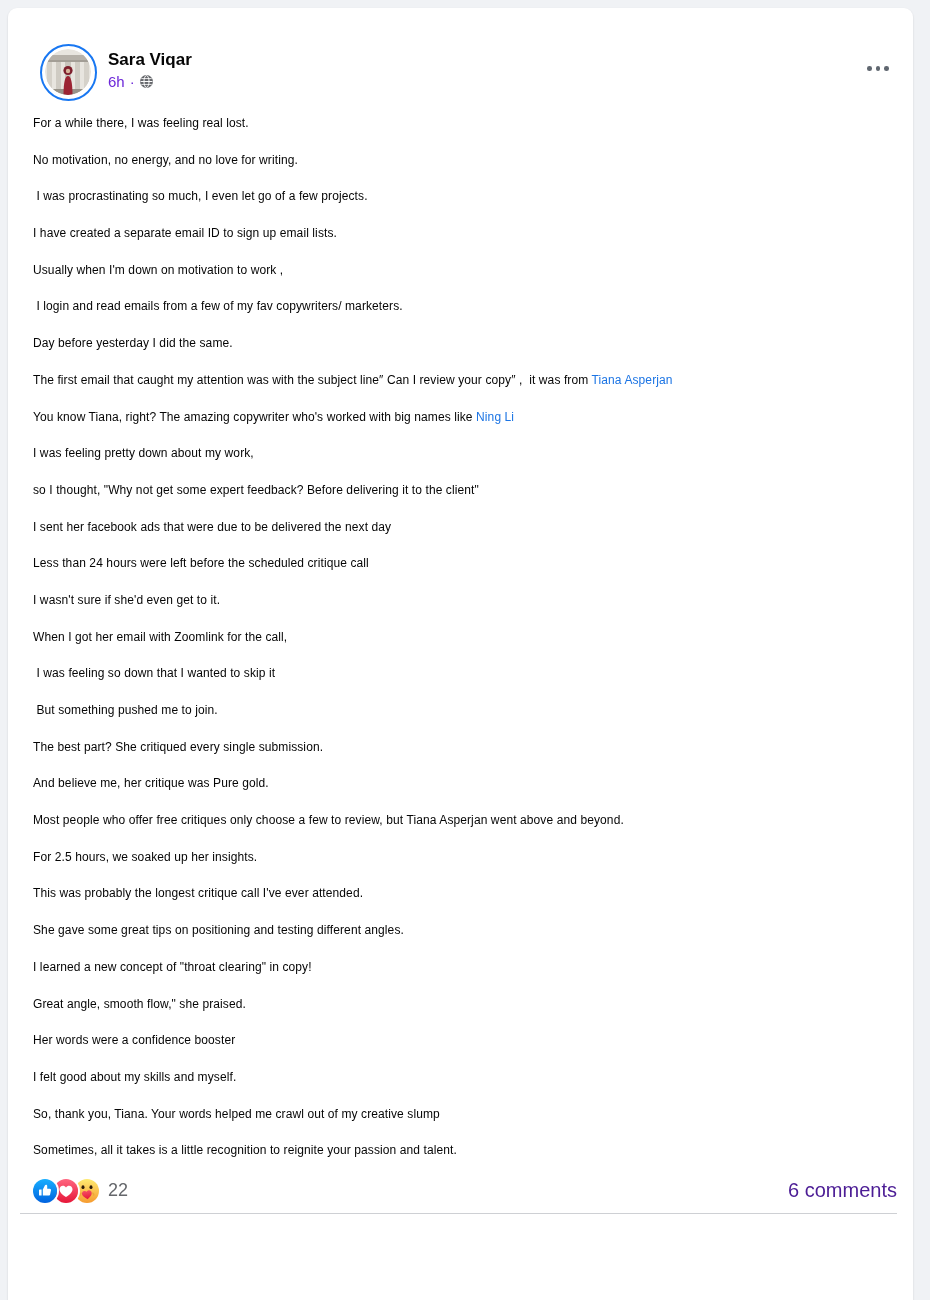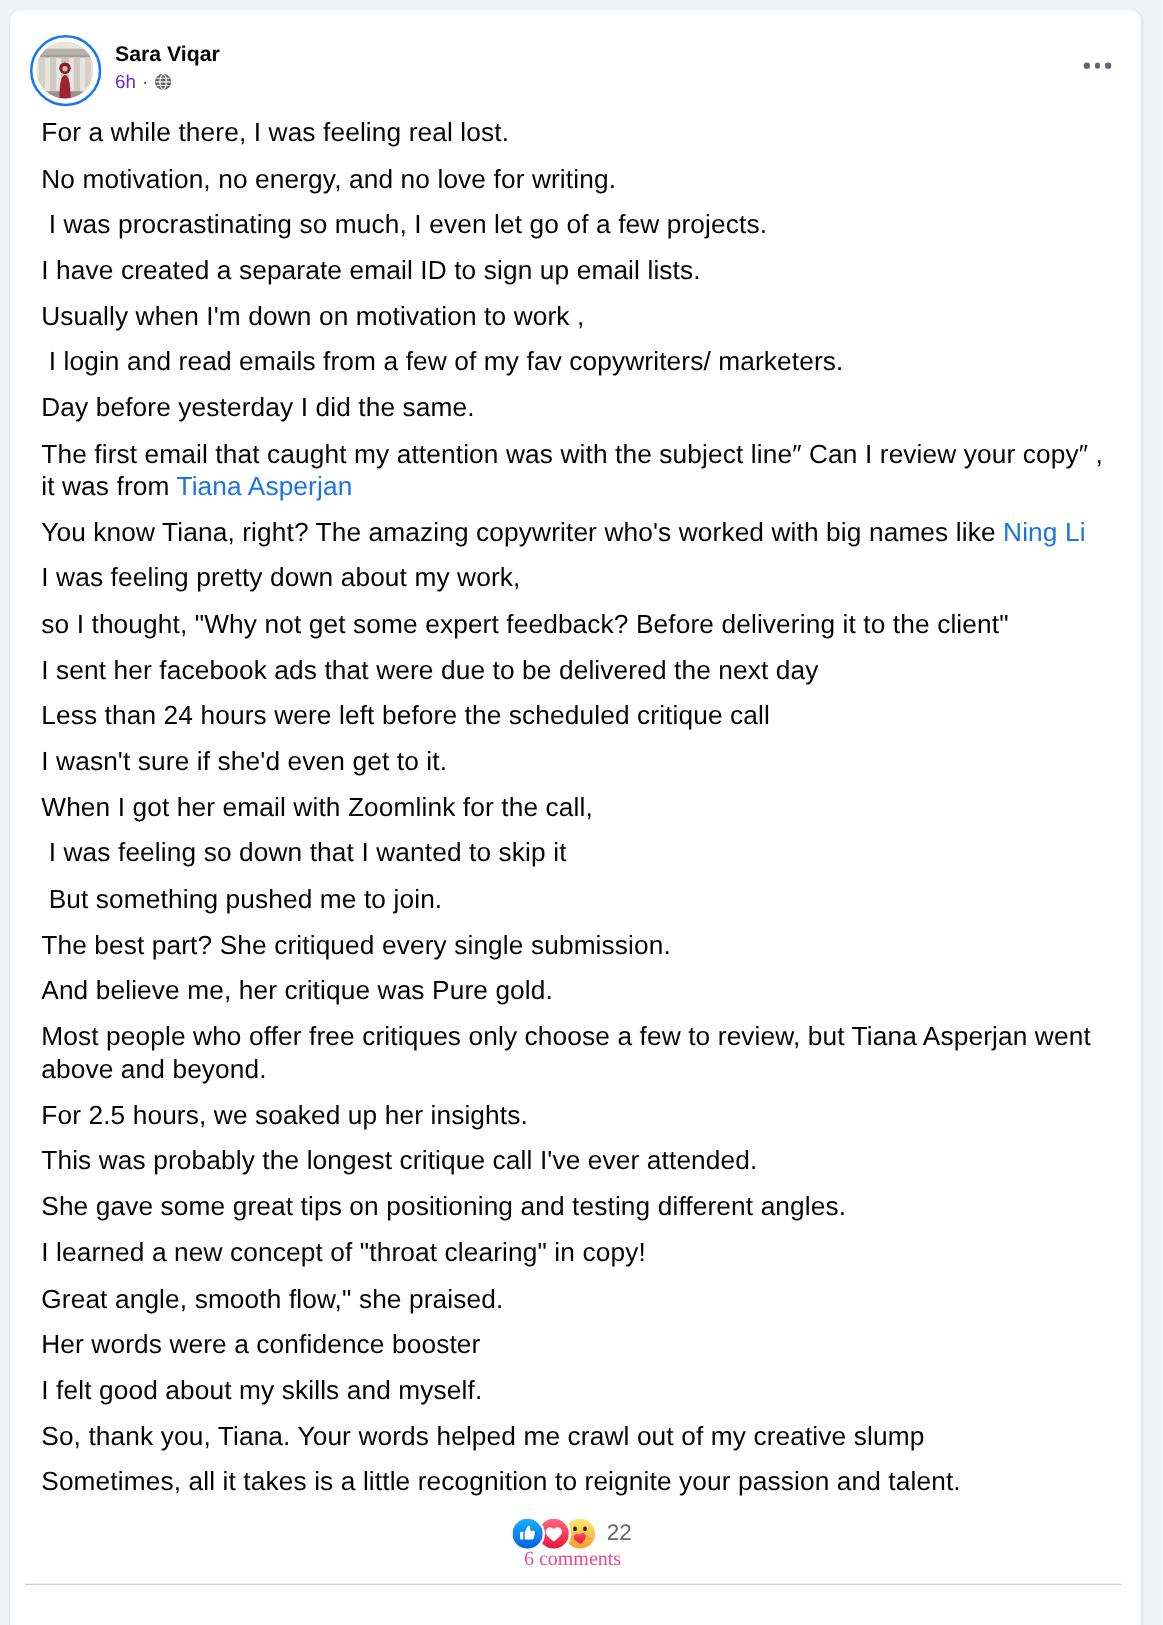--- a/index.html
+++ b/index.html
@@ -10,51 +10,51 @@
     font-family: "Liberation Sans", sans-serif;
     overflow: hidden; position: relative;
   }
   .card {
     position: absolute; left: 8px; top: 8px;
     width: 905px; height: 1330px;
     background: #ffffff; border-radius: 9px;
     box-shadow: 0 1px 2px rgba(0,0,0,.15);
   }
   
-  .header { display: flex; align-items: flex-start; padding: 20px 18px 2px 16px; }
+  .header { display: flex; align-items: flex-start; padding: 20px 18px 2px 32px; margin-top: 16px; }
   .avatar-ring {
     width: 57px; height: 57px; border-radius: 50%;
     border: 2.5px solid #1877f2; background: #fff;
     padding: 2.5px; flex: 0 0 auto; cursor: pointer;
   }
   .avatar-ring svg { display: block; width: 46px; height: 46px; border-radius: 50%; }
   .hmeta { margin-left: 11px; padding-top: 5px; }
   .author { font-size: 17px; font-weight: 700; color: #050505; line-height: 21px; cursor: pointer; }
   .sub { display: flex; align-items: center; gap: 4px; font-size: 15px; color: #6d28d9; margin-top: 3px; }
   .sub .dot { margin: 0 1px; }
   .globe { display: inline-flex; align-items: center; }
   .menu { margin-left: auto; margin-top: 14px; display: flex; gap: 4px; align-items: center; padding: 8px 6px; cursor: pointer; border-radius: 50%; }
   .mdot { width: 4.6px; height: 4.6px; border-radius: 50%; background: #606770; }
   
   .pbody { padding: 7px 24px 0 25px; }
   .pbody p {
-    margin: 0 0 10.7px; font-size: 21px; line-height: 26px;
+    margin: 0 0 10.7px; font-size: 12px; line-height: 26px;
     color: #050505; white-space: pre-wrap; letter-spacing: 0.1px;
   }
   .plink { color: #1b74e4; text-decoration: none; cursor: pointer; }
   
-  .footer { display: flex; align-items: center; justify-content: space-between; padding: 5px 30px 10px 25px; flex-direction: column; }
+  .footer { display: flex; align-items: center; justify-content: space-between; padding: 5px 16px 10px 25px; }
   .reactions { display: flex; align-items: center; cursor: pointer; }
   .ricon { width: 24px; height: 24px; border-radius: 50%; box-shadow: 0 0 0 2px #fff; position: relative; }
   .ricon svg { display: block; width: 24px; height: 24px; }
   .r-like { z-index: 3; }
   .r-love { z-index: 2; margin-left: -3px; }
   .r-care { z-index: 1; margin-left: -3px; }
   .rcount { margin-left: 9px; font-size: 18px; color: #65676b; }
-  .comments { font-size: 16px; color: #ec4899; cursor: pointer; font-family: Liberation Serif, serif; }
+  .comments { font-size: 20px; color: #4c1d95; cursor: pointer; }
   .divider { height: 1px; background: #ced0d4; margin: 0 16px 0 12px; }
 </style>
 </head>
 <body>
 
 <div class="card">
 
   <div class="header">
     <div class="avatar-ring">
       <svg viewBox="0 0 46 46">

